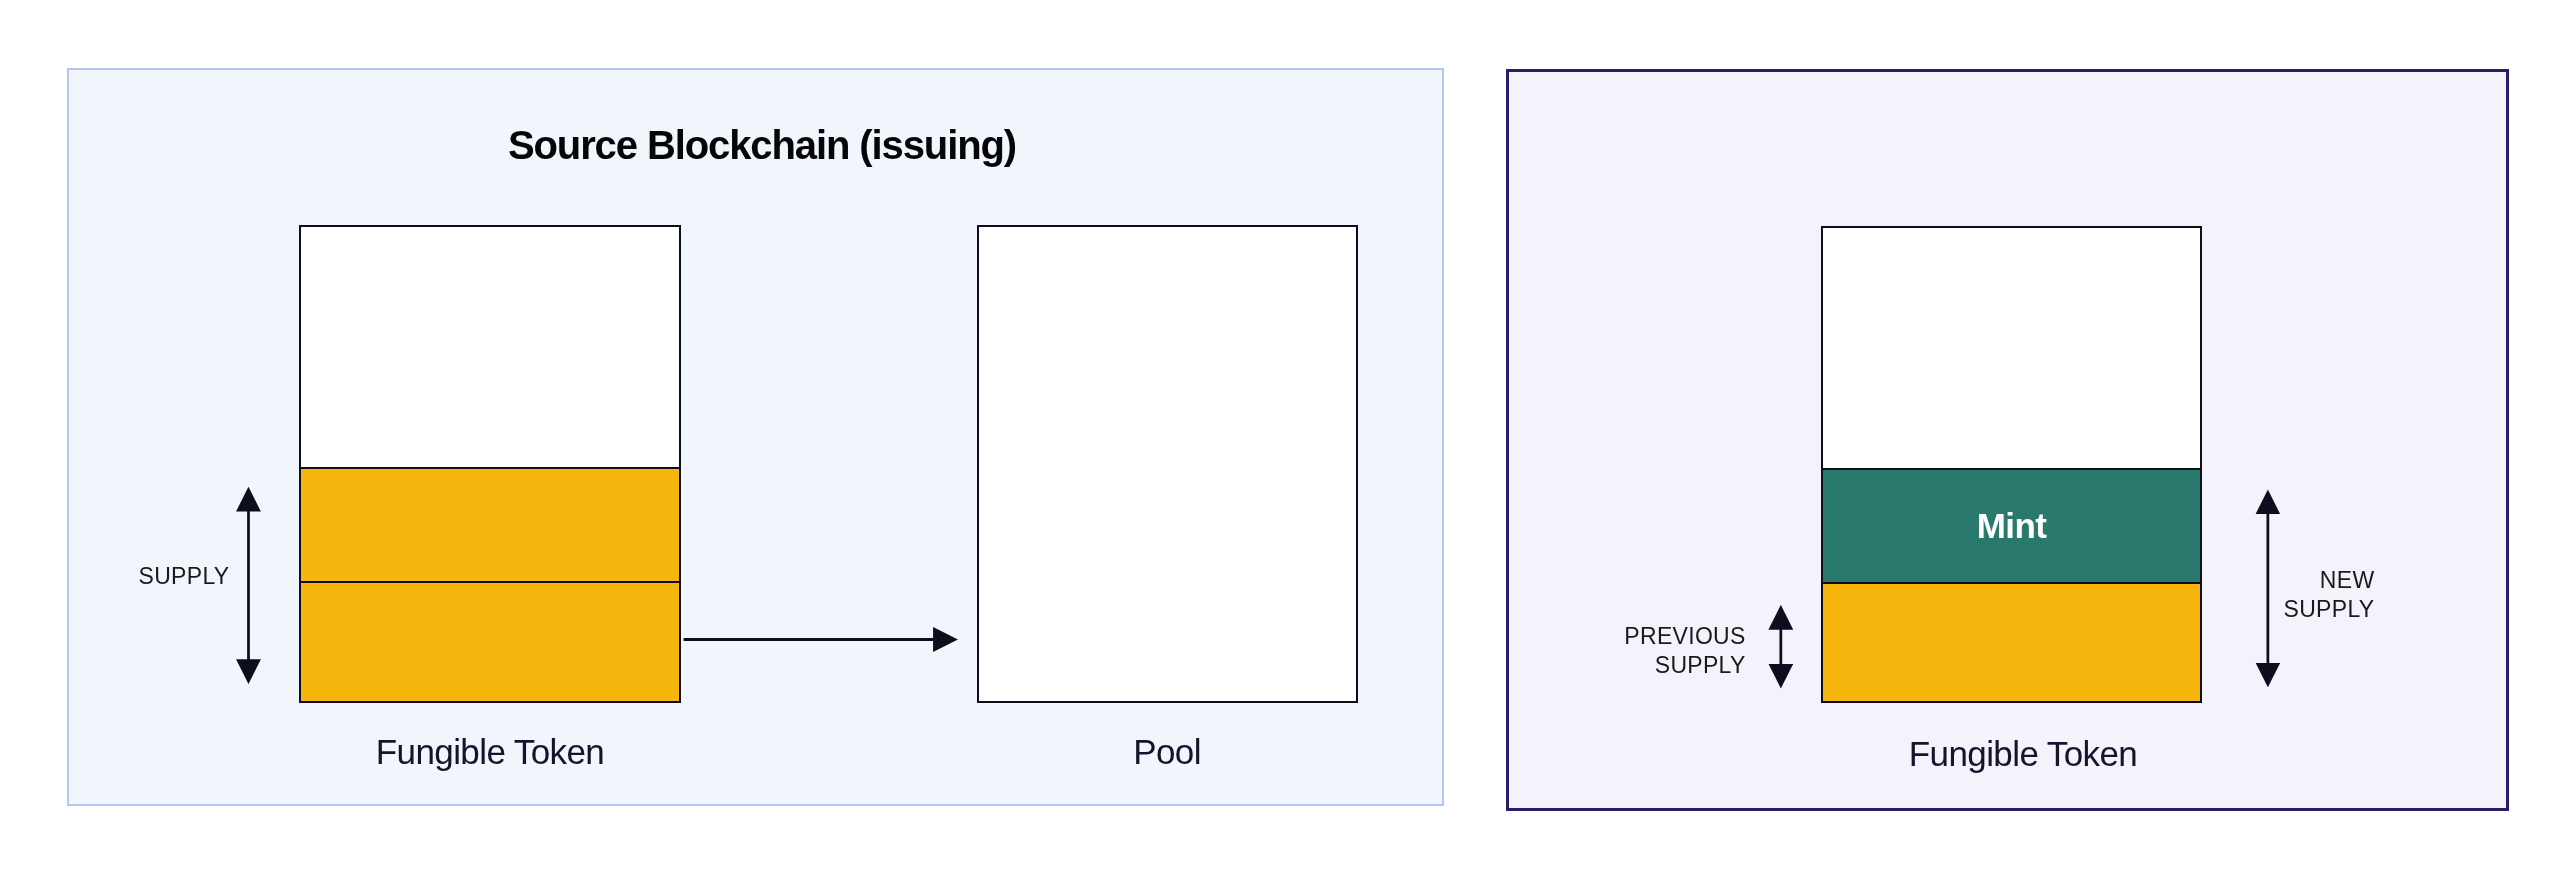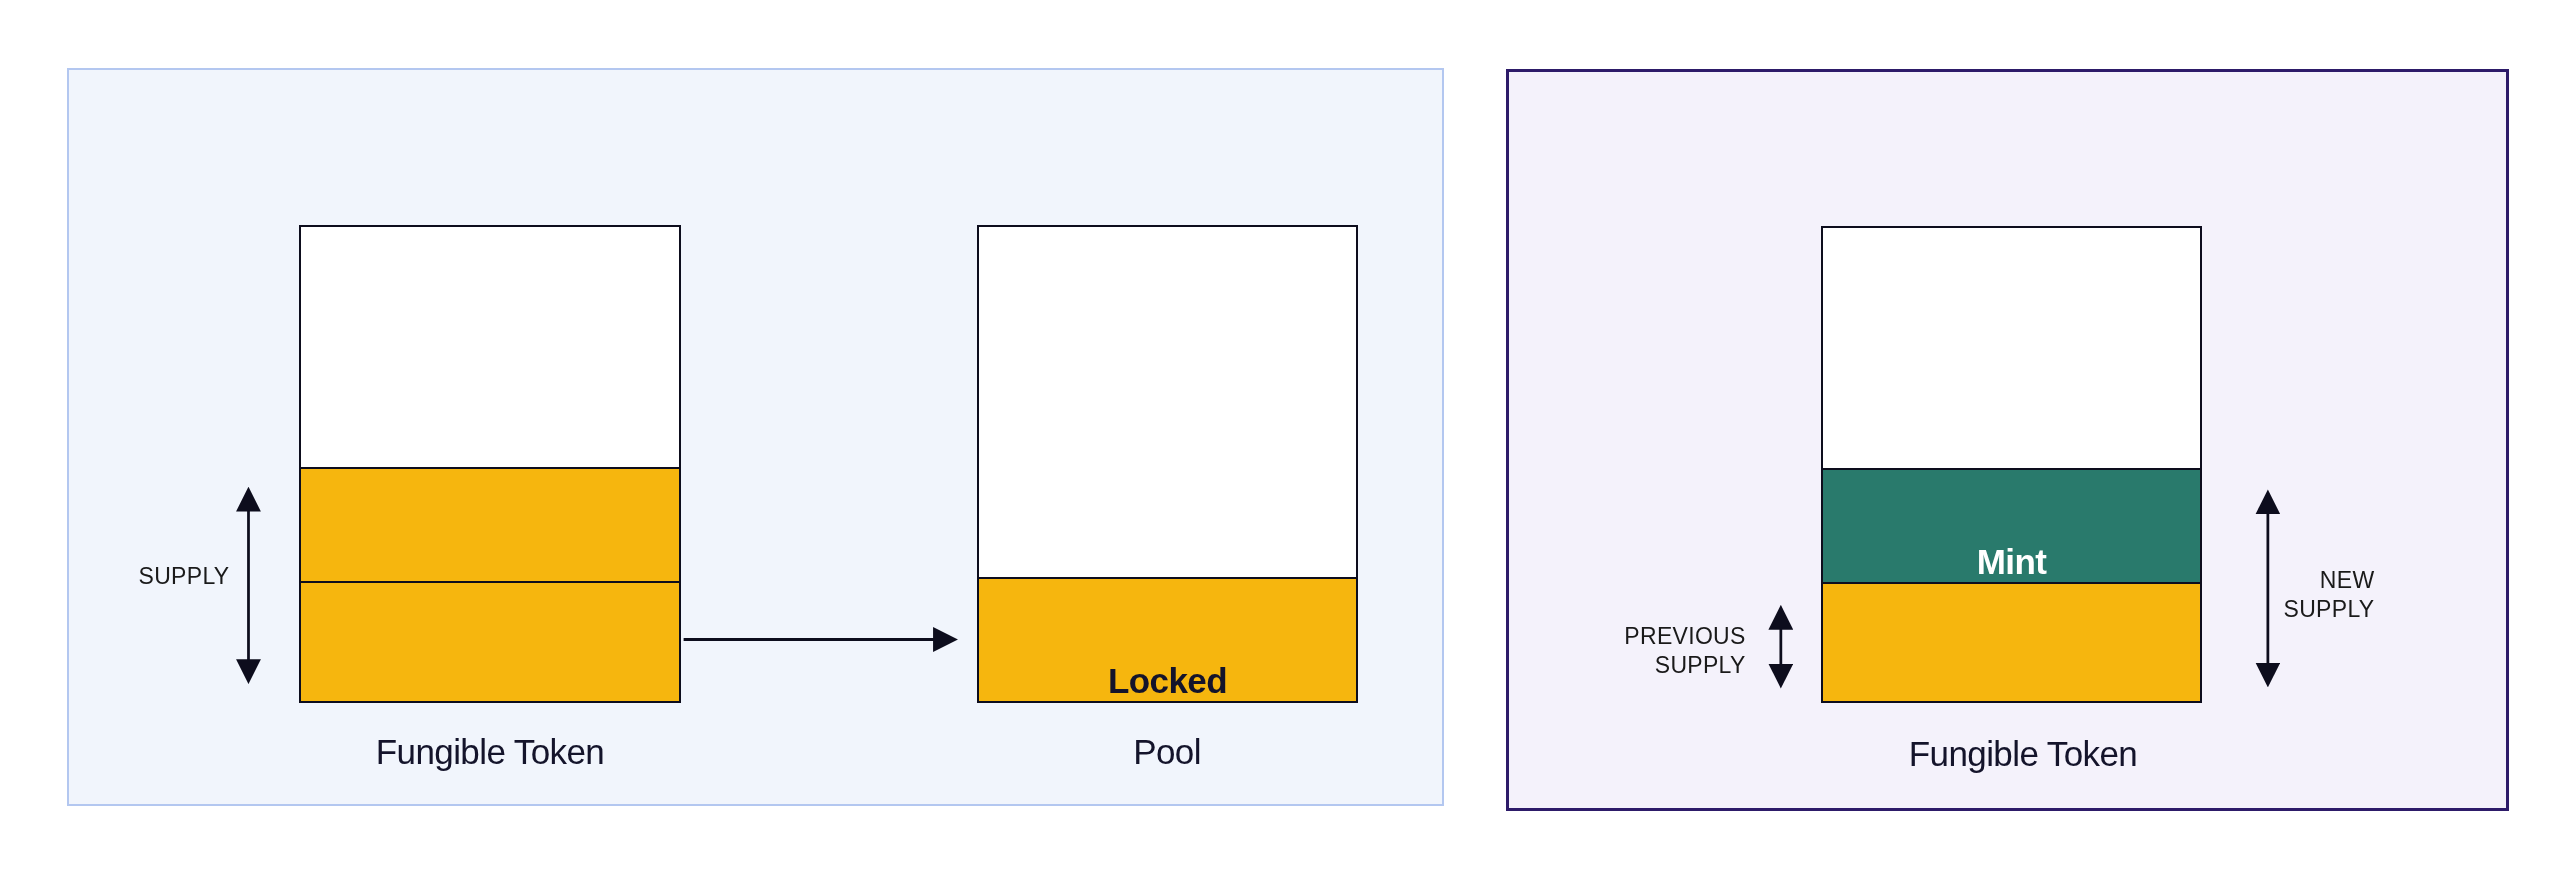--- a/index.html
+++ b/index.html
@@ -24,21 +24,21 @@
     position:absolute;transform:translate(-50%,-50%);
     font-size:40px;font-weight:700;letter-spacing:-1.1px;
     color:#060608;white-space:nowrap;
   }
   .bar{
     position:absolute;box-sizing:border-box;
     border:2.8px solid #0D0D1D;
     display:flex;flex-direction:column;
     background:#ffffff;
   }
-  .seg{box-sizing:border-box;display:flex;align-items:flex-end;justify-content:center;}
+  .seg{box-sizing:border-box;display:flex;align-items:center;justify-content:center;}
   .seg.divided{border-top:2.8px solid #0D0D1D;}
   .seg-label{
     font-size:35px;font-weight:700;letter-spacing:-0.6px;color:#14142B;
   }
   .seg-label.inverse{color:#ffffff;}
   .bar-caption{
     position:absolute;transform:translate(-50%,-50%);
     font-size:35px;font-weight:400;letter-spacing:-0.6px;
     color:#14142B;white-space:nowrap;
   }
@@ -51,35 +51,33 @@
 </style>
 </head>
 <body>
 
 <div class="canvas">
 
   <div class="panel source"></div>
 
   <div class="panel dest"></div>
 
+  <div class="title" style="left:762px;top:145px;">Source Blockchain (issuing)</div>
 
   <div class="bar" style="left:299px;top:225px;width:382px;height:478px;">
     <div class="seg" style="height:240px;background:#ffffff;"></div>
     <div class="seg divided" style="height:114px;background:#F6B60E;"></div>
     <div class="seg divided" style="flex:1;background:#F6B60E;"></div>
   </div>
   <div class="bar-caption" style="left:490px;top:752px;">Fungible Token</div>
 
   <div class="caps-label" style="left:184px;top:576px;">SUPPLY</div>
 
   <div class="bar" style="left:977px;top:225px;width:381px;height:478px;">
     <div class="seg" style="height:350px;background:#ffffff;"></div>
-    <div class="seg divided" style="flex:1;background:#F6B60E;">
-      <span class="seg-label">Locked</span>
-    </div>
   </div>
   <div class="bar-caption" style="left:1167px;top:752px;text-align:center;">Pool</div>
 
   <div class="bar" style="left:1821px;top:226px;width:381px;height:477px;">
     <div class="seg" style="height:240px;background:#ffffff;"></div>
     <div class="seg divided" style="height:114px;background:#297A6C;">
       <span class="seg-label inverse">Mint</span>
     </div>
     <div class="seg divided" style="flex:1;background:#F6B60E;"></div>
   </div>

